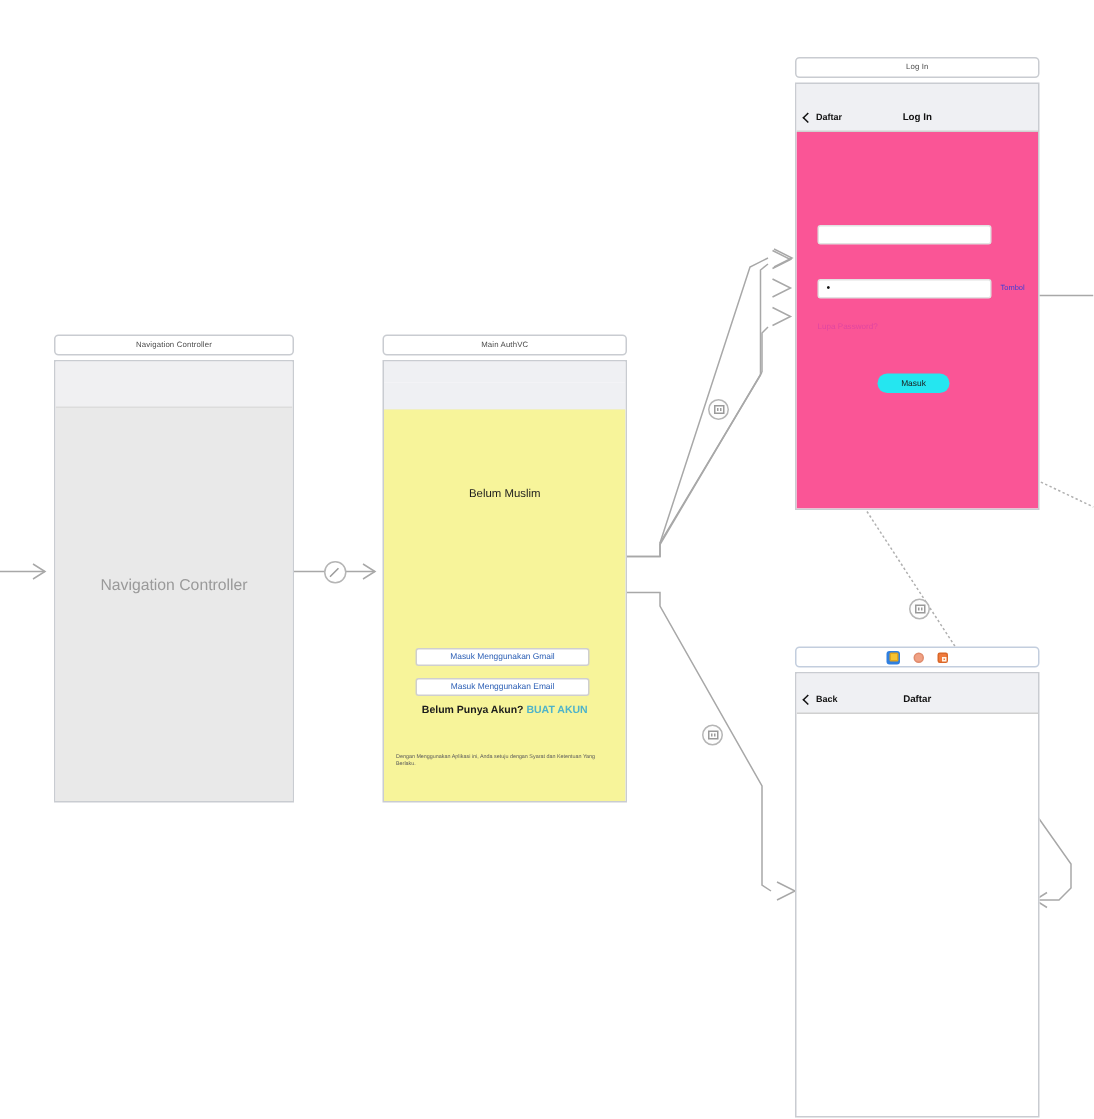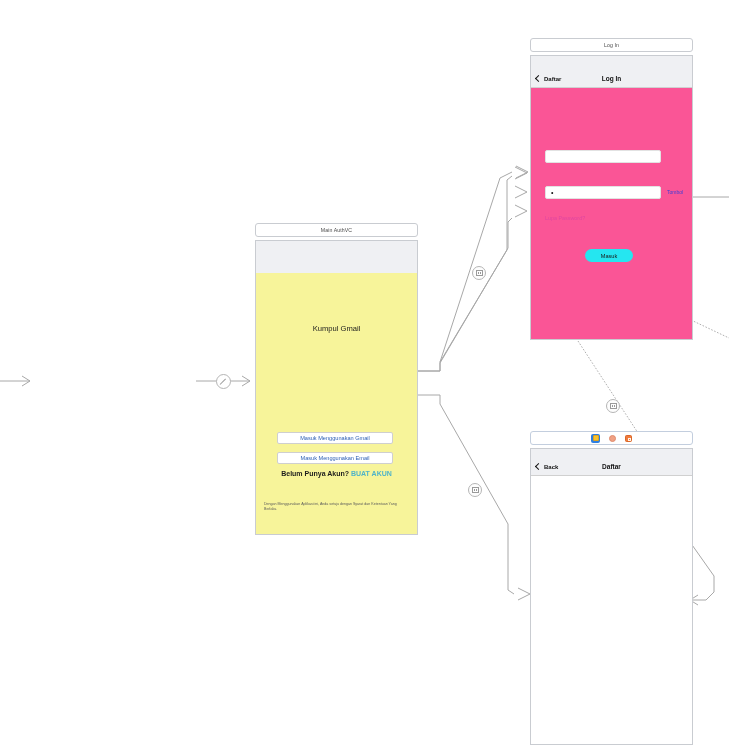--- a/index.html
+++ b/index.html
@@ -368,29 +368,38 @@
     <span class="glyph"></span>
   </div>
   <div class="segue-badge" style="left:468px; top:483px;">
     <span class="glyph"></span>
   </div>
   <div class="segue-badge" style="left:606px; top:399px;">
     <span class="glyph"></span>
   </div>
   <div class="rel-badge" style="left:216px; top:374px;"></div>
 
+  <div class="scene" style="left:36px; top:223px; width:160px;">
+    <div class="scene-title">Navigation Controller</div>
+    <div class="device" style="width:160px; height:295px;">
+      <div class="navctrl-body">
+        <div class="navctrl-top"></div>
+        <div class="navctrl-label">Navigation Controller</div>
+      </div>
+    </div>
+  </div>
 
   <div class="scene" style="left:255px; top:223px; width:163px;">
     <div class="scene-title">Main AuthVC</div>
     <div class="device" style="width:163px; height:295px;">
       <div class="statusbar"></div>
       <div style="height:18px;background:#eff0f3;border-bottom:1px solid #e3e3e3;"></div>
       <div class="screen-body auth-body">
 
-        <div class="auth-title">Kumpul Gmail</div>
+        <div class="auth-title">Belum Muslim</div>
 
         <div class="pill-btn" style="top:159px;">
           <span>Masuk Menggunakan Gmail</span>
         </div>
 
         <div class="pill-btn" style="top:179px;">
           <span>Masuk Menggunakan Email</span>
         </div>
 
         <div class="auth-noacct">

